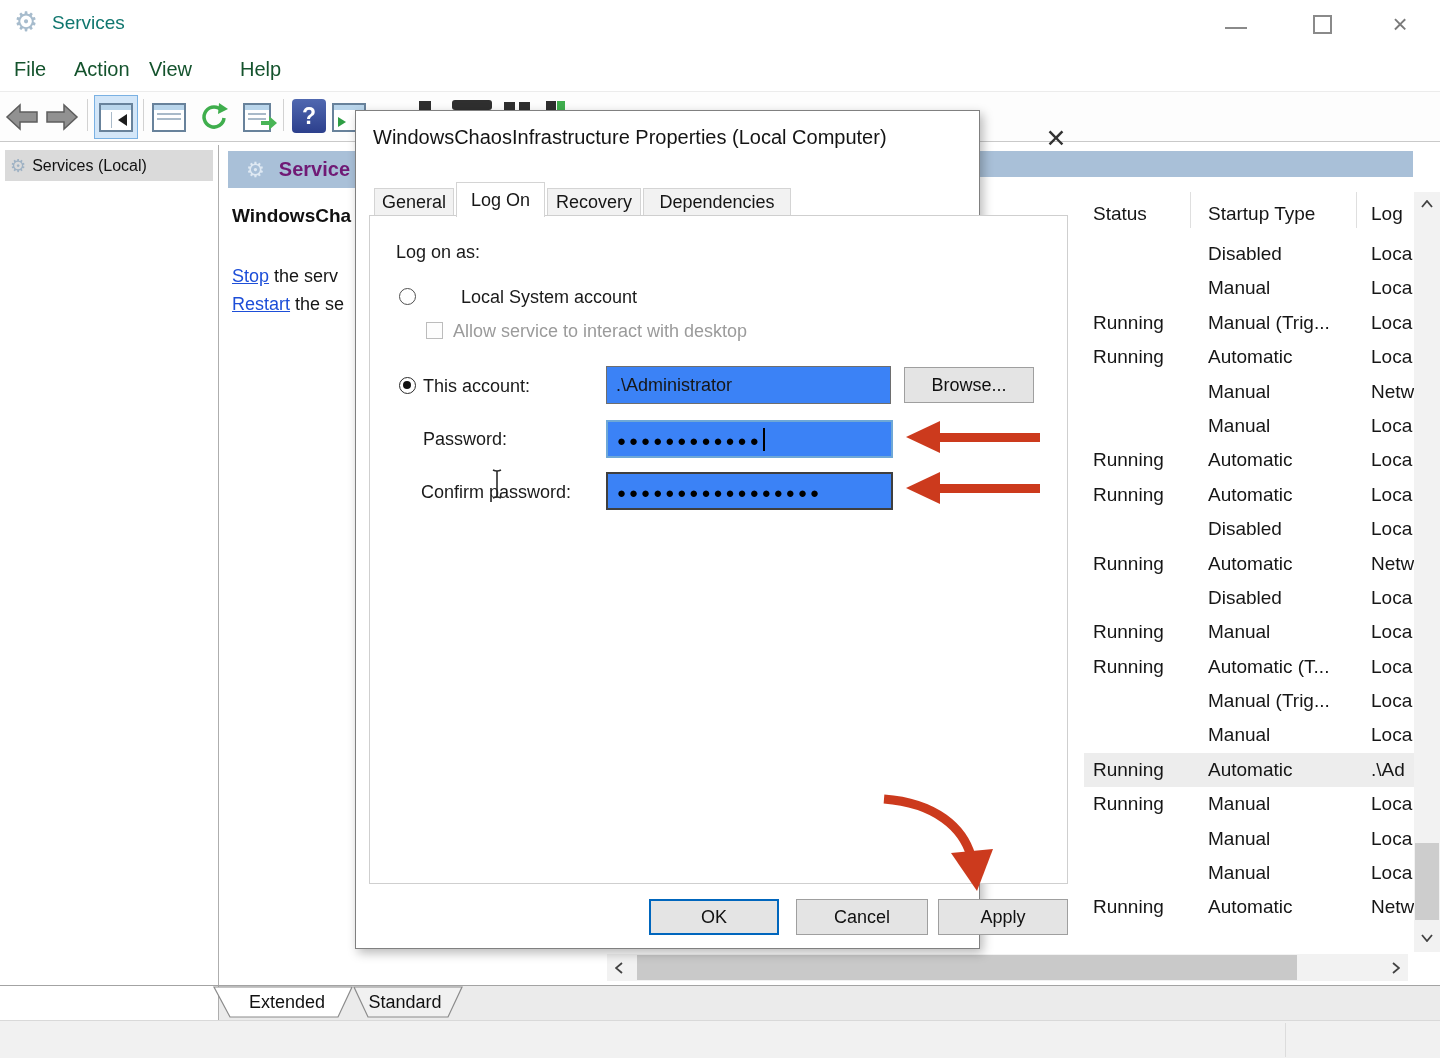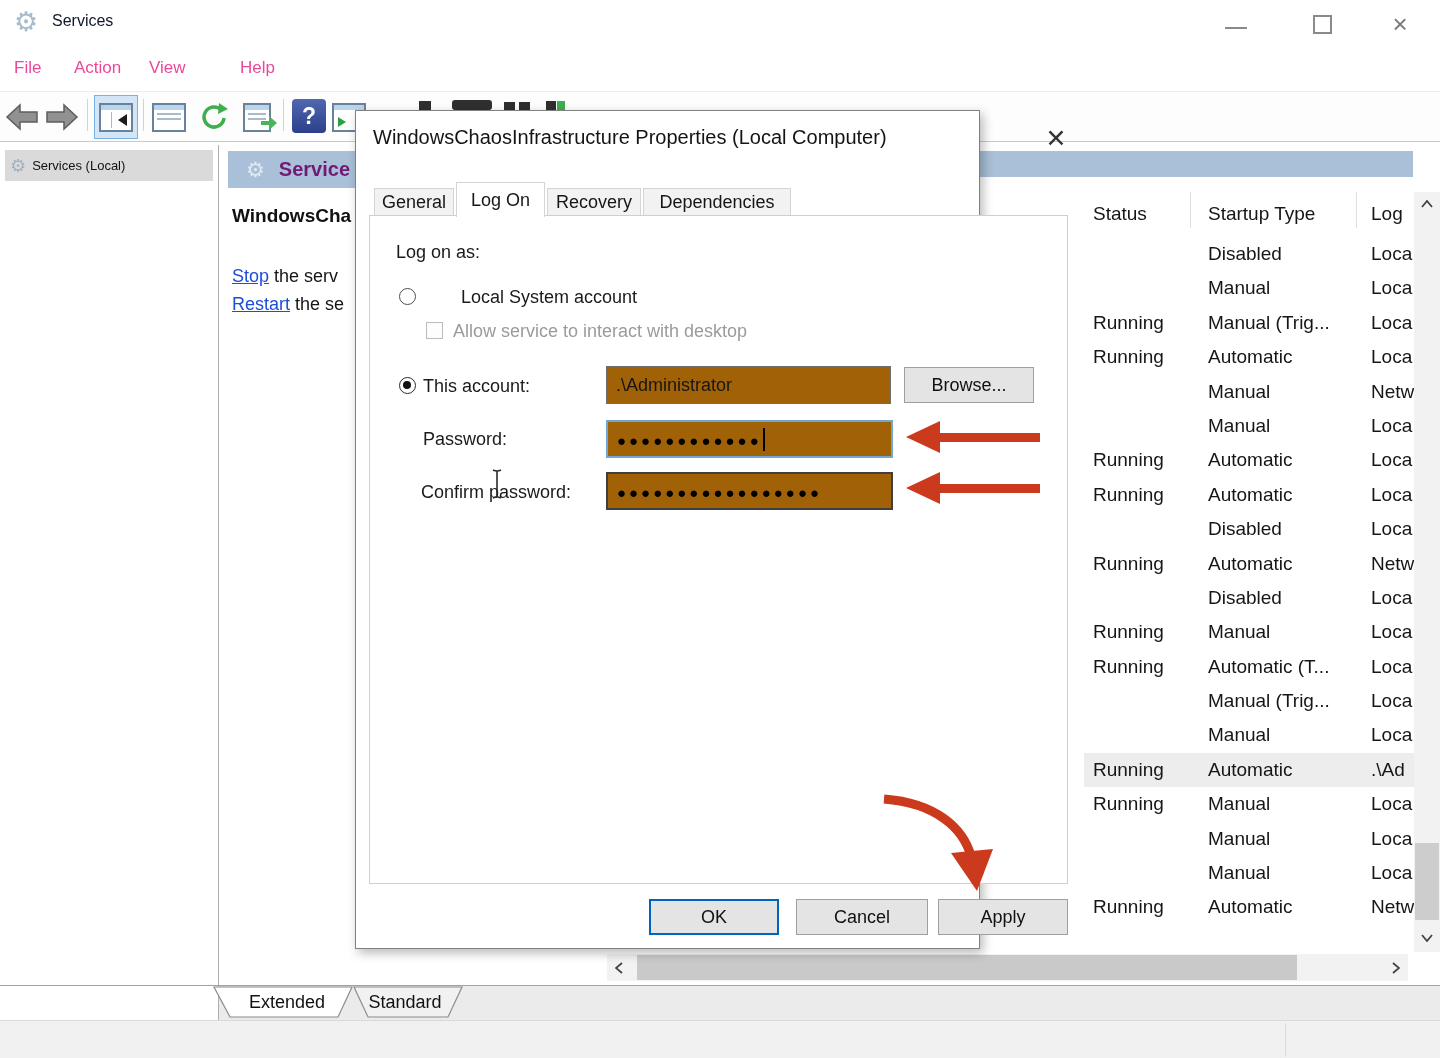--- a/index.html
+++ b/index.html
@@ -1,48 +1,48 @@
 <!DOCTYPE html>
 <html><head>
 <meta charset="utf-8">
 <style>
   html,body{margin:0;padding:0;background:#cfcfcf;}
   #screen{position:relative;width:1440px;height:1058px;background:#ffffff;overflow:hidden;
           font-family:"Liberation Sans","DejaVu Sans",sans-serif;color:#161616;outline:1px solid #9a9a9a;}
   .abs{position:absolute;}
   
   .app-gear{left:14px;top:6px;font-size:27px;color:#a7bccd;}
-  .app-title{left:52px;top:12px;font-size:16px;color:#0f172a;}
+  .app-title{left:52px;top:12px;font-size:19px;color:#0f766e;}
   .winctl{top:0;width:48px;height:48px;display:flex;align-items:center;justify-content:center;color:#6f6f6f;}
   .ctl-min span{display:block;width:22px;border-top:2px solid #8a8a8a;margin-top:8px;}
   .ctl-max span{display:block;width:15px;height:15px;border:2px solid #8a8a8a;}
   .ctl-close{font-size:26px;color:#7a7a7a;}
   
   .menubar{left:0;top:48px;width:1440px;height:43px;border-bottom:1px solid #ececec;}
-  .menu-item{position:absolute;top:10px;font-size:17px;color:#ec4899;}
+  .menu-item{position:absolute;top:10px;font-size:20px;color:#14532d;}
   
   .toolbar{left:0;top:92px;width:1440px;height:49px;border-bottom:1px solid #c9c9c9;background:#fdfdfd;}
   .tsep{position:absolute;top:7px;width:1px;height:32px;background:#d2d2d2;}
   .tico{position:absolute;top:8px;width:36px;height:34px;display:flex;align-items:center;justify-content:center;}
   .arrow-back svg,.arrow-fwd svg{display:block;}
   .toggle-box{top:3px;width:42px;height:42px;background:#d3e6f8;border:1px solid #7ab1e3;}
   .mini-win{position:relative;width:30px;height:25px;background:#fff;border:2px solid #68829b;}
   .mini-win .hdr{position:absolute;left:0;top:0;right:0;height:5px;background:#b9d5eb;}
   .mini-win .lines i{display:block;height:2px;background:#a9bac9;margin:3px 3px 0 3px;}
   .mini-win .tri{position:absolute;right:4px;top:9px;width:0;height:0;border-top:6px solid transparent;border-bottom:6px solid transparent;border-right:9px solid #1c1c1c;}
   .mini-win .leftcol{position:absolute;left:2px;top:7px;width:8px;bottom:2px;border-right:1px solid #a9bac9;}
   .help-ico{width:34px;height:34px;background:linear-gradient(#5068b0,#2c3f8c);border-radius:4px;color:#fff;
             font-size:23px;font-weight:bold;display:flex;align-items:center;justify-content:center;}
   .play-dot{position:absolute;left:4px;bottom:3px;width:0;height:0;border-top:5px solid transparent;border-bottom:5px solid transparent;border-left:8px solid #2e9e44;}
   .frag{position:absolute;background:#2f2f2f;}
   
   .left-pane{left:0;top:145px;width:219px;height:863px;background:#fff;border-right:1px solid #aeaeae;box-sizing:border-box;}
   .tree-sel{position:absolute;left:5px;top:5px;width:208px;height:31px;background:#dadada;display:flex;align-items:center;}
   .tree-sel .g{font-size:18px;color:#9fb2c4;margin:0 6px 0 5px;}
-  .tree-sel .t{font-size:13px;color:#111;}
+  .tree-sel .t{font-size:16px;color:#111;}
   .banner{left:228px;top:151px;width:1185px;height:26px;background:#a9c0d8;}
   .banner-ext{left:228px;top:151px;width:129px;height:37px;background:#a9c0d8;display:flex;align-items:center;}
   .banner-ext .g{font-size:21px;color:#dfe9f3;margin-left:18px;}
   .banner-ext .t{font-size:20px;font-weight:600;color:#701a75;margin-left:14px;}
   .svc-name{left:232px;top:205px;width:121px;font-size:19px;font-weight:bold;color:#111;white-space:nowrap;overflow:hidden;}
   .link-line{left:232px;width:122px;font-size:18px;white-space:nowrap;overflow:hidden;}
   .link-line a{color:#1d4ed8;text-decoration:underline;}
   .col-hdr{top:203px;font-size:19px;color:#161616;}
   .hdr-sep{top:192px;width:1px;height:36px;background:#dfdfdf;}
   .rows{left:1084px;top:237px;width:330px;height:692px;overflow:hidden;}
@@ -71,21 +71,21 @@
   .dlg-close{left:683px;top:10px;width:34px;height:34px;font-size:25px;color:#333;display:flex;align-items:center;justify-content:center;}
   .dtab{position:absolute;background:#f2f2f2;border:1px solid #d4d4d4;border-bottom:none;font-size:18px;
         display:flex;align-items:center;justify-content:center;box-sizing:border-box;}
   .dtab.active{background:#fff;z-index:3;}
   .dlg-box{left:13px;top:104px;width:699px;height:669px;border:1px solid #cfcfcf;background:#fff;box-sizing:border-box;}
   .dlg-label{position:absolute;font-size:18px;color:#1a1a1a;white-space:nowrap;}
   .radio{position:absolute;width:17px;height:17px;border:1.5px solid #4f4f4f;border-radius:50%;background:#fff;box-sizing:border-box;}
   .radio.sel{border-color:#2b2b2b;}
   .radio.sel i{position:absolute;left:3px;top:3px;width:8px;height:8px;border-radius:50%;background:#111;}
   .chk{position:absolute;width:17px;height:17px;border:1.5px solid #bcbcbc;background:#fdfdfd;box-sizing:border-box;}
-  .tfield{position:absolute;background:#a16207;box-sizing:border-box;font-size:18px;display:flex;align-items:center;padding-left:9px;}
+  .tfield{position:absolute;background:#3b82f6;box-sizing:border-box;font-size:18px;display:flex;align-items:center;padding-left:9px;}
   .f-account{border:1.5px solid #6e6e6e;}
   .f-pass{border:2px solid #6fa8d6;}
   .f-confirm{border:2px solid #3f3f3f;}
   .dots{font-size:15px;letter-spacing:3px;color:#000;margin-top:2px;}
   .caret{display:inline-block;width:2px;height:23px;background:#000;margin-left:1px;}
   .btn{position:absolute;height:36px;background:#e4e4e4;border:1px solid #9f9f9f;font-size:18px;color:#111;
        display:flex;align-items:center;justify-content:center;box-sizing:border-box;}
   .btn.focus{border:2px solid #0066bd;}
   .overlay{left:0;top:0;width:1440px;height:1058px;z-index:50;pointer-events:none;}
 </style>

